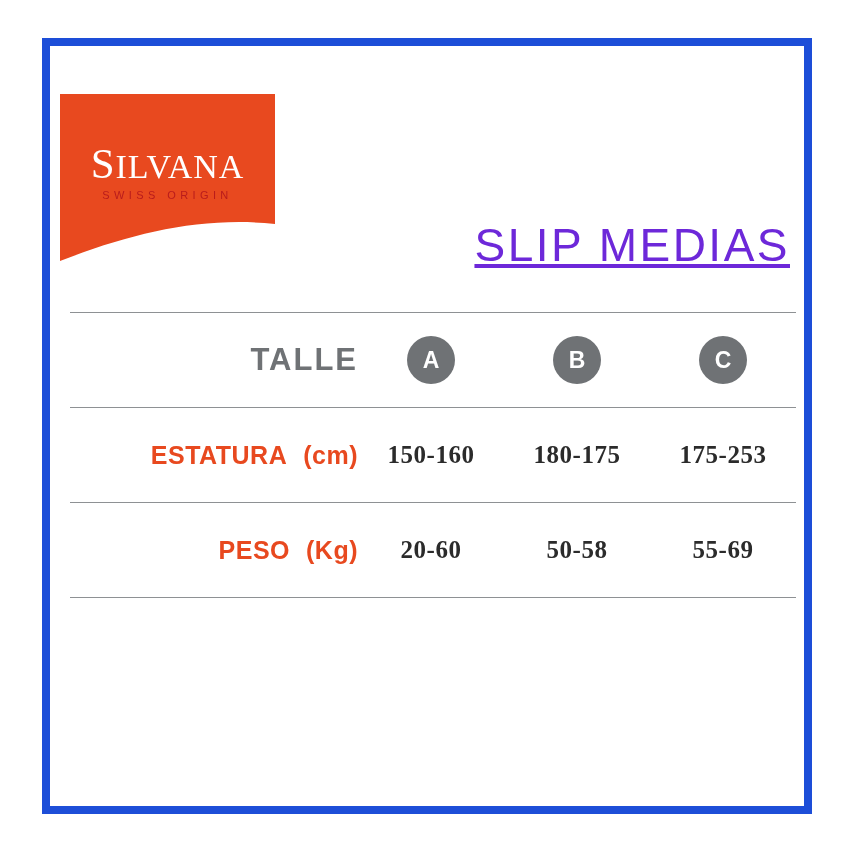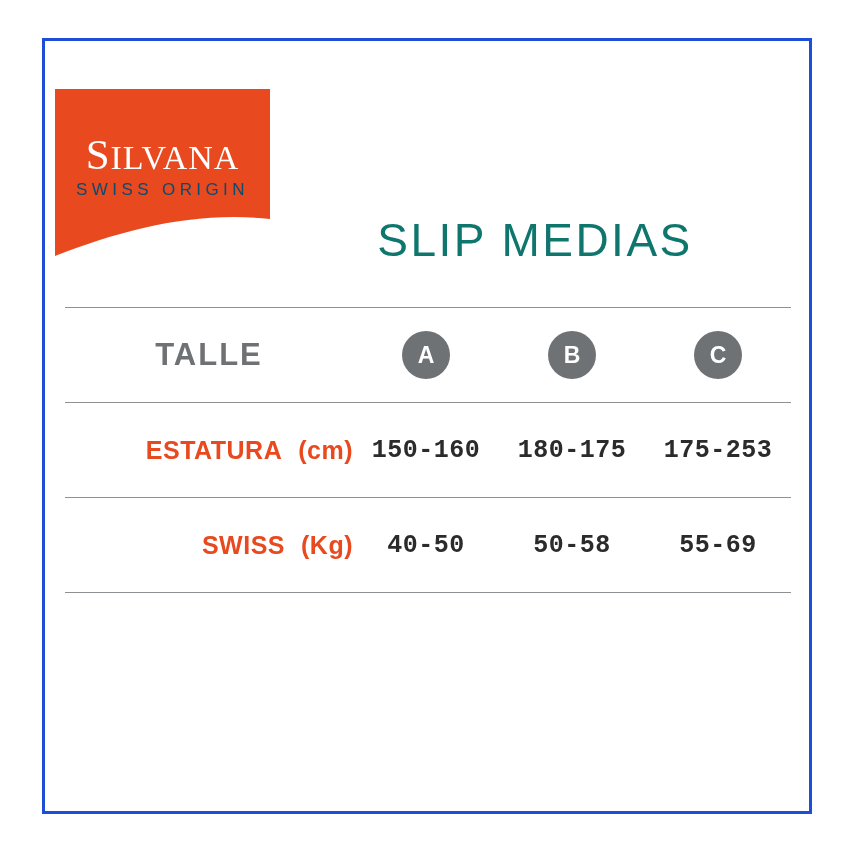--- a/index.html
+++ b/index.html
@@ -21,21 +21,21 @@
     background: #ffffff;
   }
 
   
   #frame {
     position: absolute;
     left: 42px;
     top: 38px;
     width: 770px;
     height: 776px;
-    border: 3px solid #1d4ed8;
+    border: 8px solid #1d4ed8;
     box-sizing: border-box;
     background: #ffffff;
   }
 
   
   #logo-banner {
     position: absolute;
     left: 10px;
     top: 48px;
     width: 215px;
@@ -71,39 +71,40 @@
     font-weight: 400;
   }
   .logo-main .cap {
     font-size: 43px;
   }
   .logo-main .small {
     font-size: 34px;
   }
   .logo-sub {
     font-family: "Liberation Sans", sans-serif;
-    color: #0c4a6e;
-    font-size: 17px;
+    color: #b91c1c;
+    font-size: 11px;
     letter-spacing: 4.4px;
     margin-top: 4px;
     font-weight: 400;
   }
 
   
   #title {
     position: absolute;
     left: 240px;
     top: 172px;
     width: 500px;
-    text-align: center;
-    color: #0f766e;
+    text-align: right;
+    color: #6d28d9;
     font-size: 46px;
     letter-spacing: 2.5px;
     font-weight: 400;
     font-family: "Liberation Sans", sans-serif;
+    text-decoration: underline;
   }
 
   
   #table-wrap {
     position: absolute;
     left: 20px;
     top: 266px;
     width: 726px;
   }
   table.size-table {
@@ -133,21 +134,21 @@
   .label-cell {
     text-align: right;
     padding-right: 14px;
     box-sizing: border-box;
   }
   .label-talle {
     color: #6f7275;
     font-size: 31px;
     font-weight: bold;
     letter-spacing: 2px;
-    text-align: center;
+    text-align: right;
     padding-right: 0;
   }
   .label-red {
     color: #e8491f;
     font-size: 25px;
     font-weight: bold;
     letter-spacing: 0.5px;
   }
   .label-red .unit {
     margin-left: 16px;
@@ -167,21 +168,21 @@
     font-family: "Liberation Sans", sans-serif;
   }
   .center {
     text-align: center;
   }
   .value {
     color: #2b2b2b;
     font-size: 25px;
     font-weight: bold;
     letter-spacing: 0.5px;
-    font-family: Liberation Mono, monospace;
+    font-family: Liberation Serif, serif;
   }
 </style>
 </head>
 <body>
 
 <div id="page">
 
   <div id="frame">
 
     <div id="logo-banner">
@@ -215,23 +216,23 @@
         <tr>
           <td class="col-label label-cell label-red">
             <span>ESTATURA</span><span class="unit">(cm)</span>
           </td>
           <td class="col-val center value">150-160</td>
           <td class="col-val center value">180-175</td>
           <td class="col-val center value">175-253</td>
         </tr>
         <tr>
           <td class="col-label label-cell label-red">
-            <span>SWISS</span><span class="unit">(Kg)</span>
-          </td>
-          <td class="col-val center value">40-50</td>
+            <span>PESO</span><span class="unit">(Kg)</span>
+          </td>
+          <td class="col-val center value">20-60</td>
           <td class="col-val center value">50-58</td>
           <td class="col-val center value">55-69</td>
         </tr>
       </tbody>
         </table>
     </div>
 
   </div>
 </div>
 

